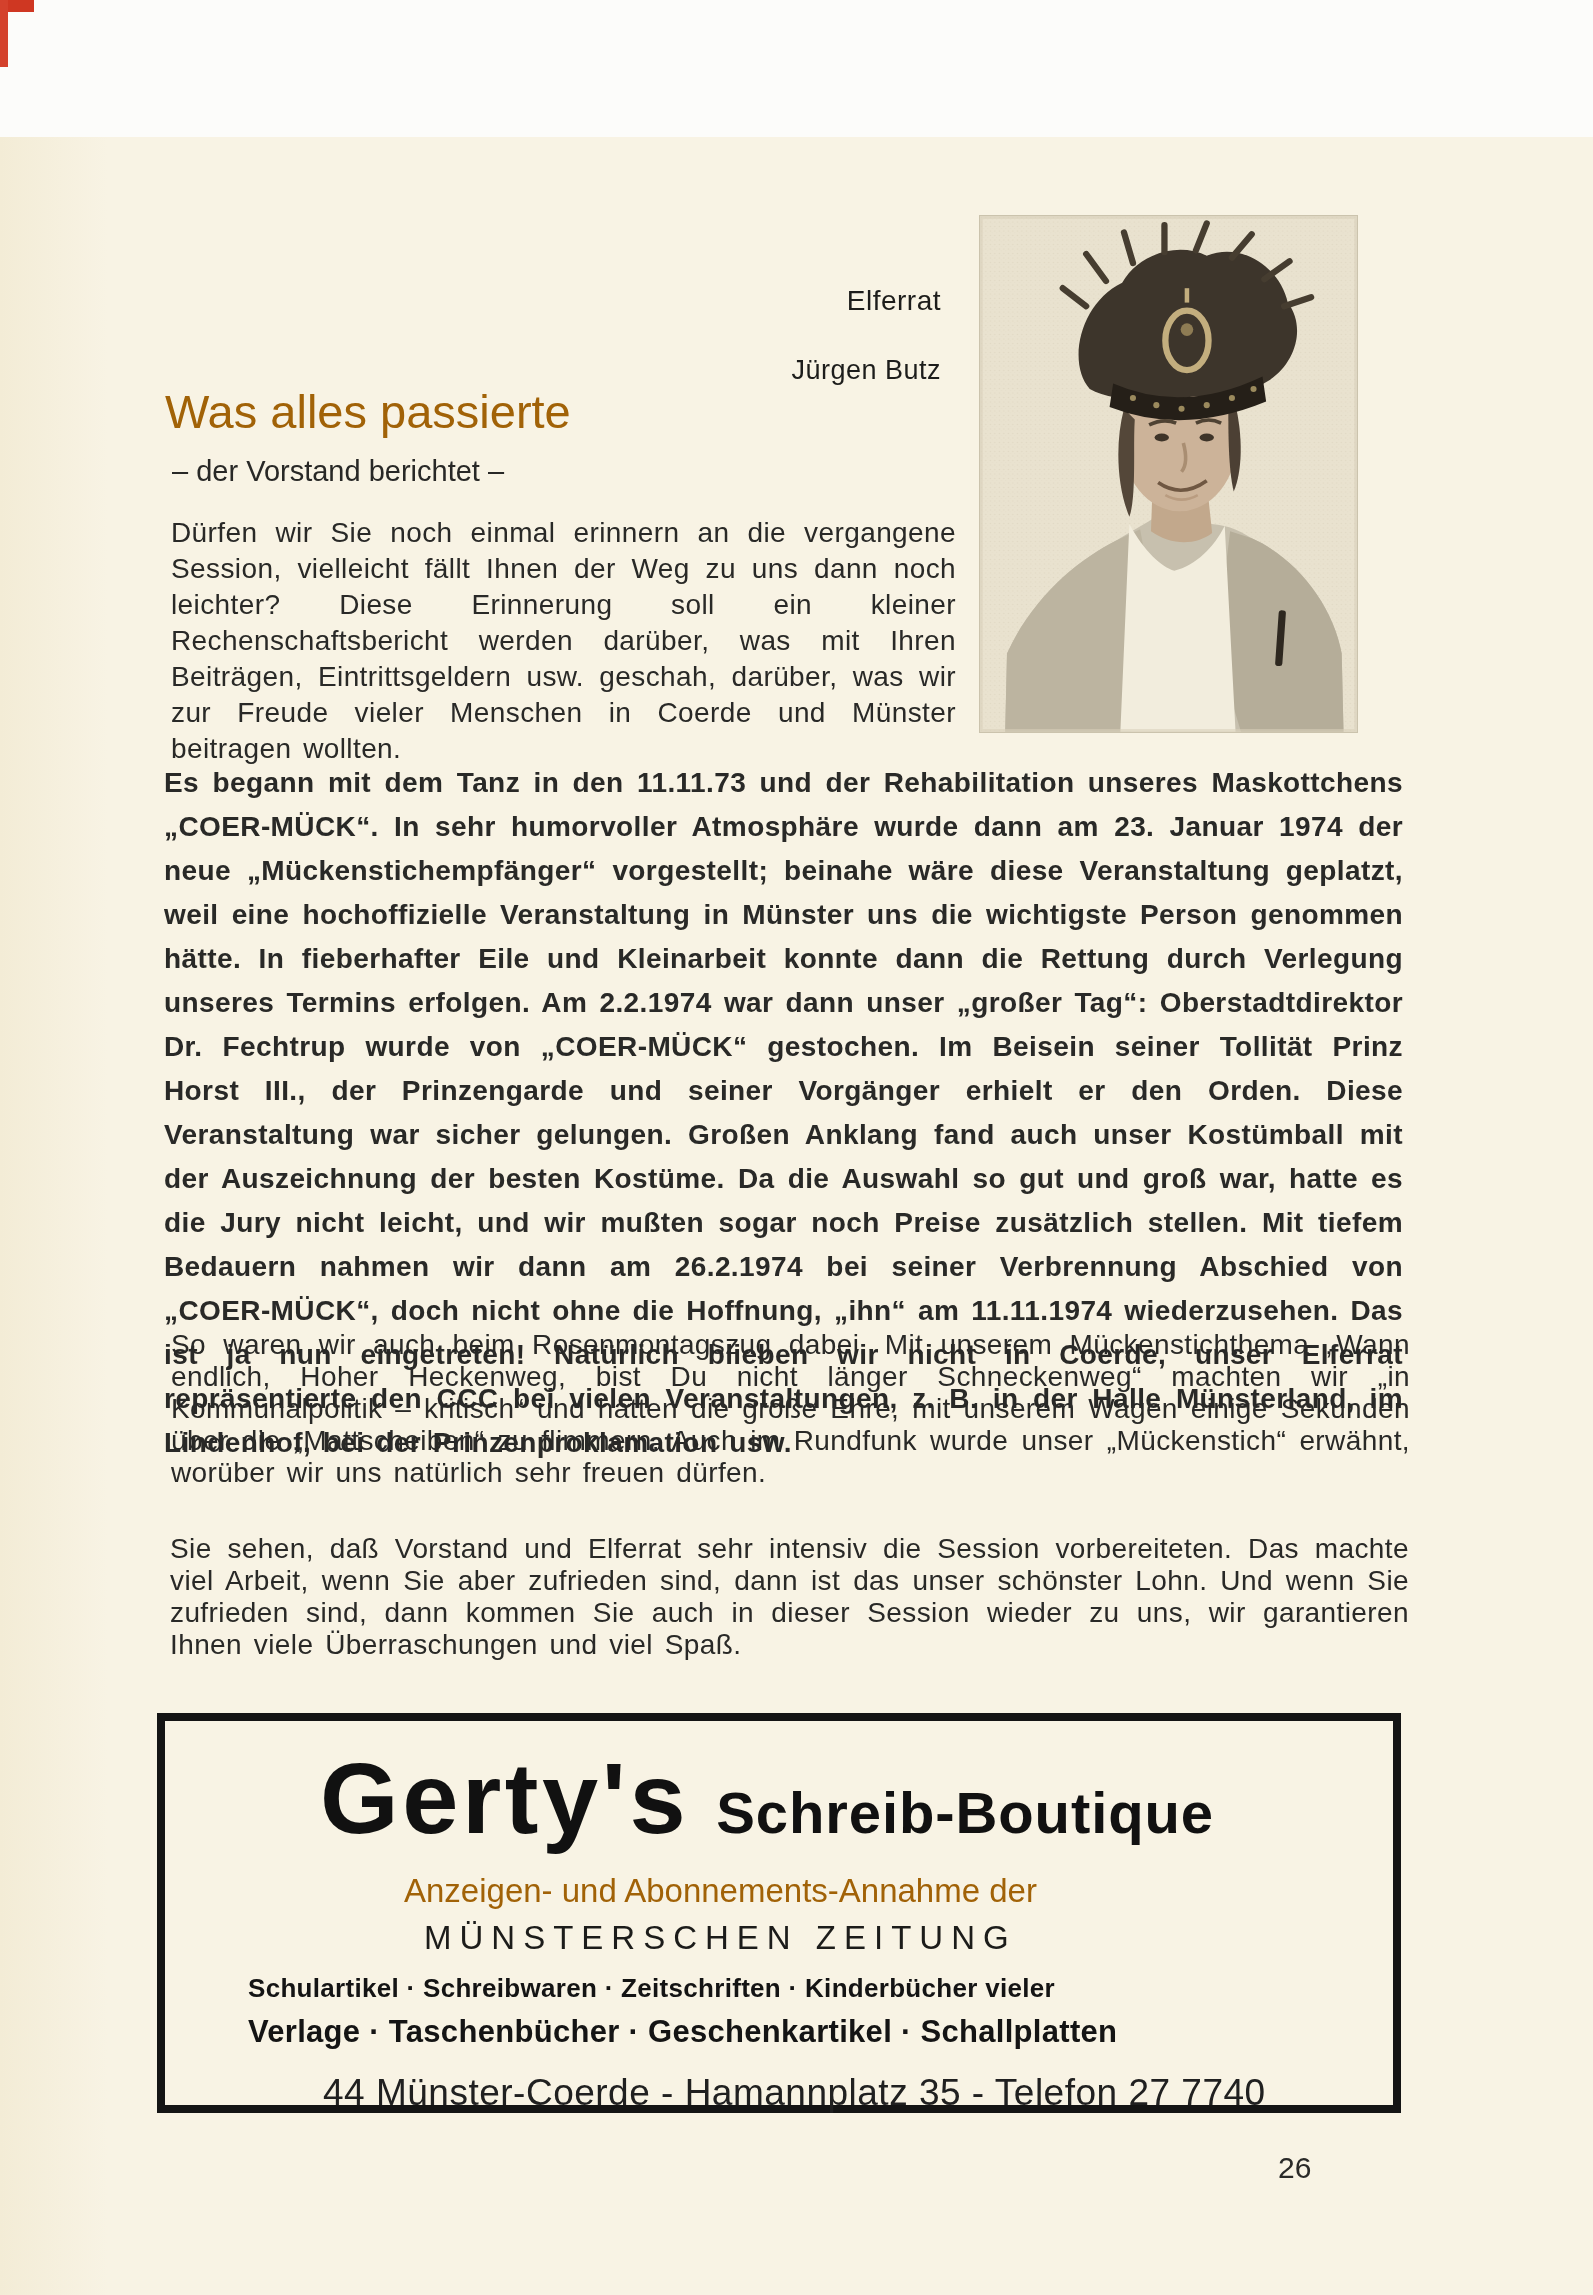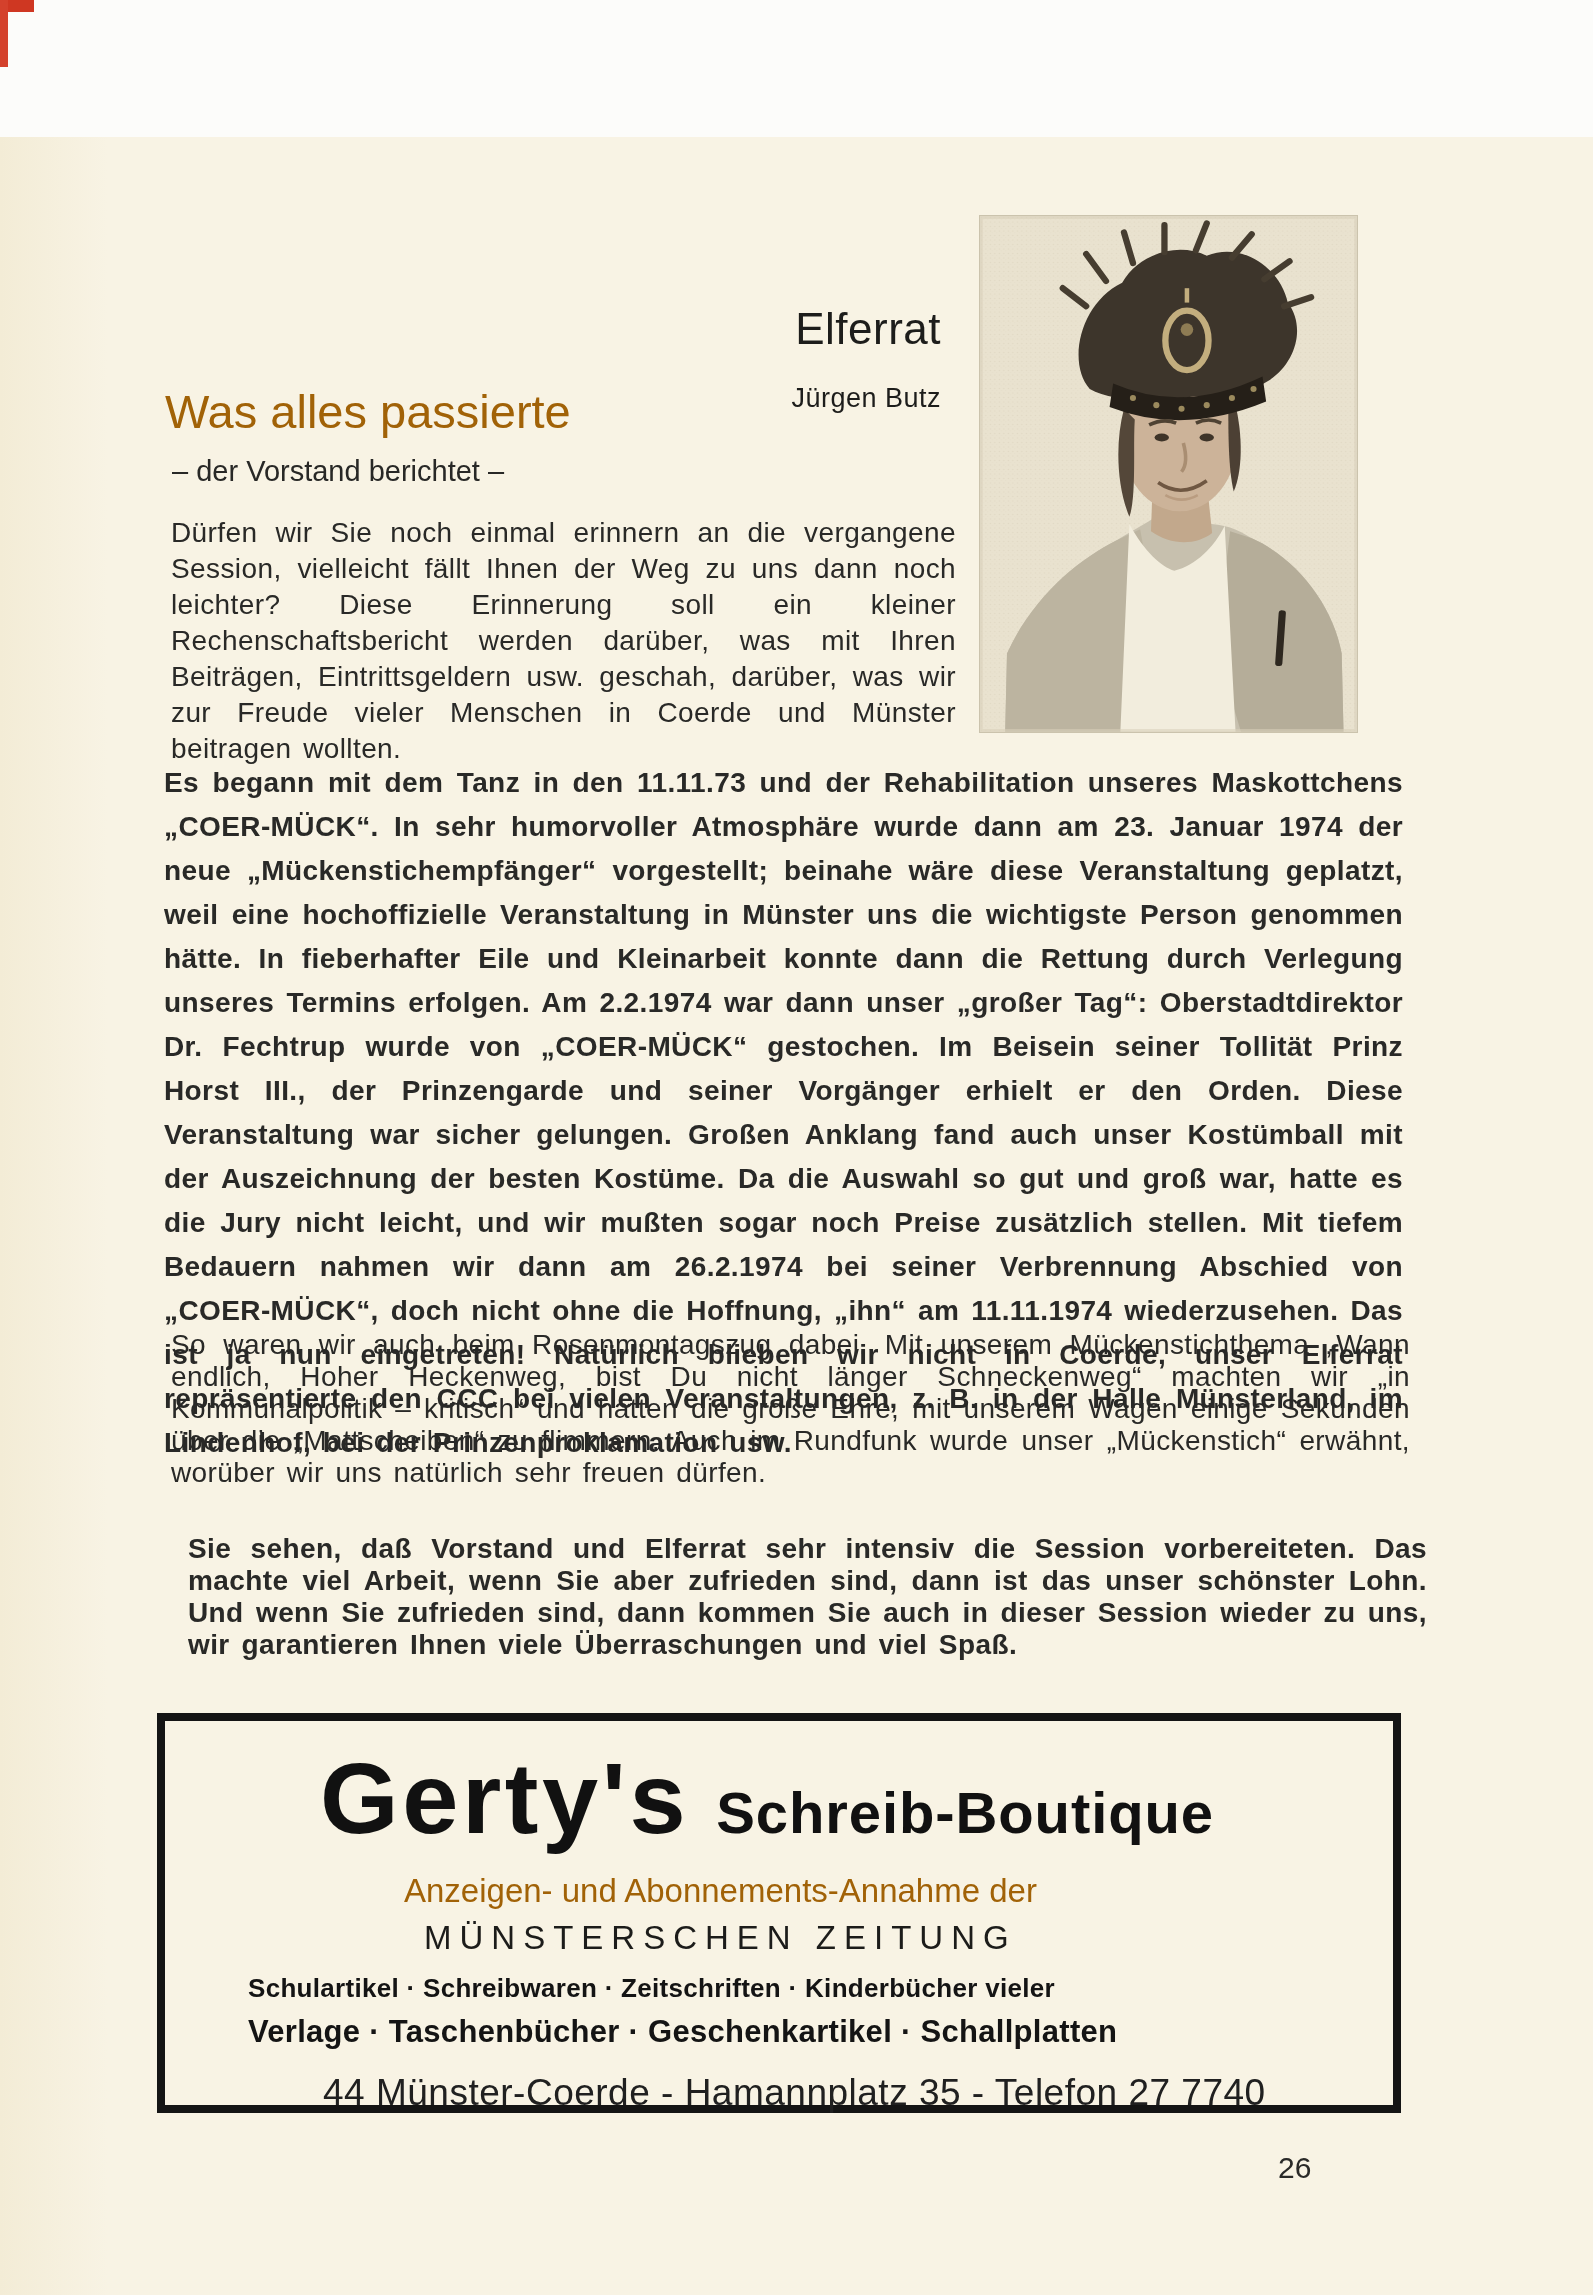--- a/index.html
+++ b/index.html
@@ -13,21 +13,21 @@
   }
   .white-band{position:absolute;left:0;top:0;width:1593px;height:137px;background:#fcfcfa;}
   .edge-shade{position:absolute;left:0;top:137px;width:108px;height:2158px;
     background:linear-gradient(90deg,#f3ecd6,#f8f3e4);}
   .red-mark-a{position:absolute;left:0;top:0;width:34px;height:11.7px;background:#cf3722;}
   .red-mark-b{position:absolute;left:0;top:0;width:8px;height:67px;background:#d4412c;}
 
   .photo-credit{
     position:absolute;left:630px;top:281px;width:311px;text-align:right;color:#1d1d1b;
   }
-  .photo-credit .t1{font-size:44px;line-height:40px;letter-spacing:0.5px;margin-top:28px;}
+  .photo-credit .t1{font-size:28px;line-height:40px;letter-spacing:0.5px;}
   .photo-credit .t2{font-size:27px;line-height:31px;margin-top:34px;letter-spacing:0.5px;}
 
   .headline{
     position:absolute;left:165px;top:387px;width:810px;
     font-size:47px;line-height:50px;color:#a16207;letter-spacing:0px;font-weight:400;
   }
   .subheadline{
     position:absolute;left:172px;top:455px;width:810px;
     font-size:29px;line-height:32px;color:#282826;
   }
@@ -38,21 +38,21 @@
   }
   .photo-frame svg{display:block;}
 
   .body-text{
     position:absolute;text-align:justify;color:#29292.7;
     color:#292927;font-size:28px;letter-spacing:0.4px;word-spacing:3.6px;
   }
   .p1{left:171px;top:515px;width:785px;line-height:36px;}
   .p2{left:164px;top:761px;width:1239px;line-height:44px;font-weight:bold;}
   .p3{left:171px;top:1329px;width:1239px;line-height:32px;}
-  .p4{left:188px;top:1533px;width:1239px;line-height:32px;font-weight:bold;}
+  .p4{left:170px;top:1533px;width:1239px;line-height:32px;}
 
   .ad-box{
     position:absolute;left:133px;top:1713px;width:1244px;height:400px;
     border:8px solid #141414;box-sizing:border-box;margin-left:24px;
   }
   .ad-inner{position:relative;width:100%;height:100%;}
   .ad-brand-row{position:absolute;left:155px;top:27px;display:flex;align-items:baseline;gap:27px;color:#111;}
   .ad-brand{font-size:101px;font-weight:bold;letter-spacing:3.6px;line-height:1;}
   .ad-brand-type{font-size:58px;font-weight:bold;letter-spacing:0.9px;line-height:1;}
   .ad-line1{position:absolute;left:239px;top:151px;font-size:33px;color:#a16207;}

